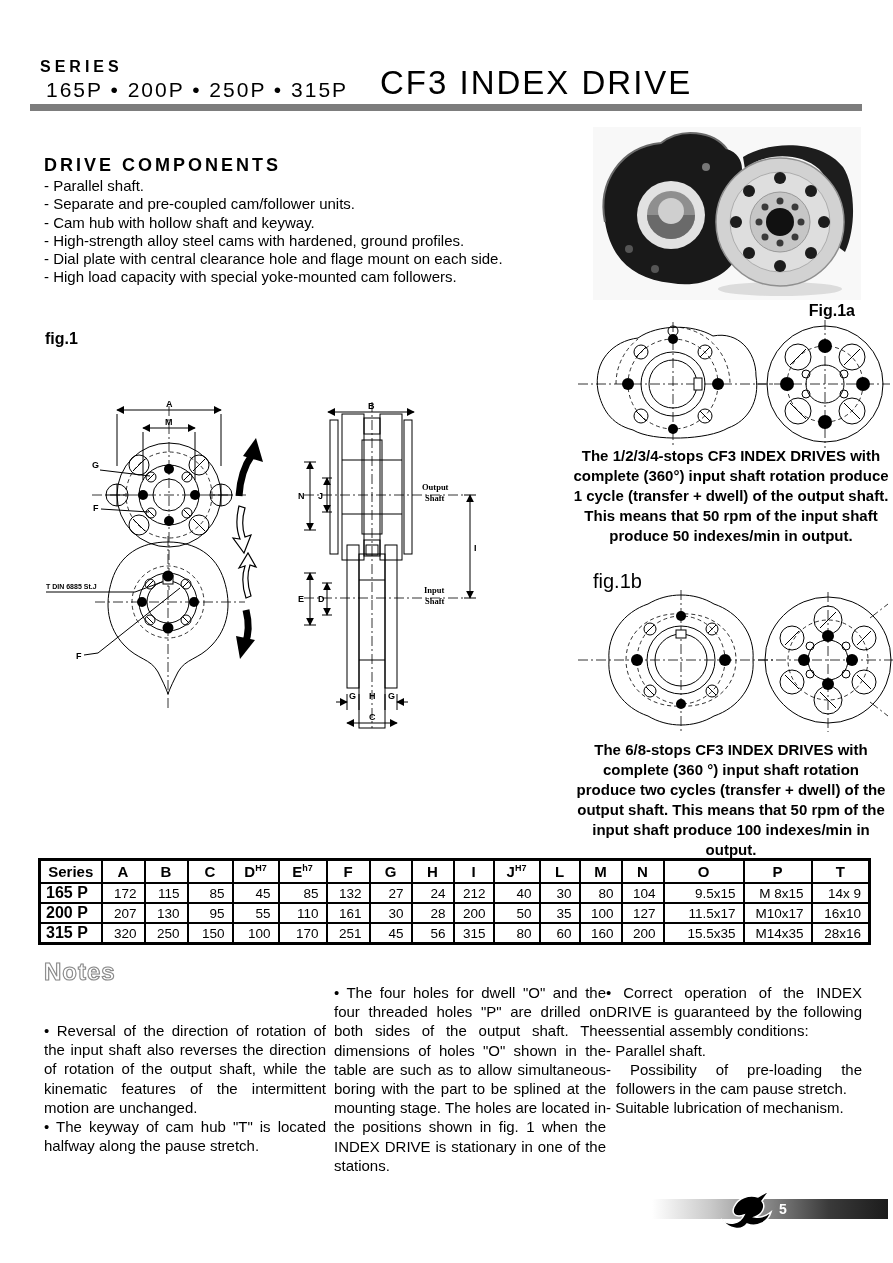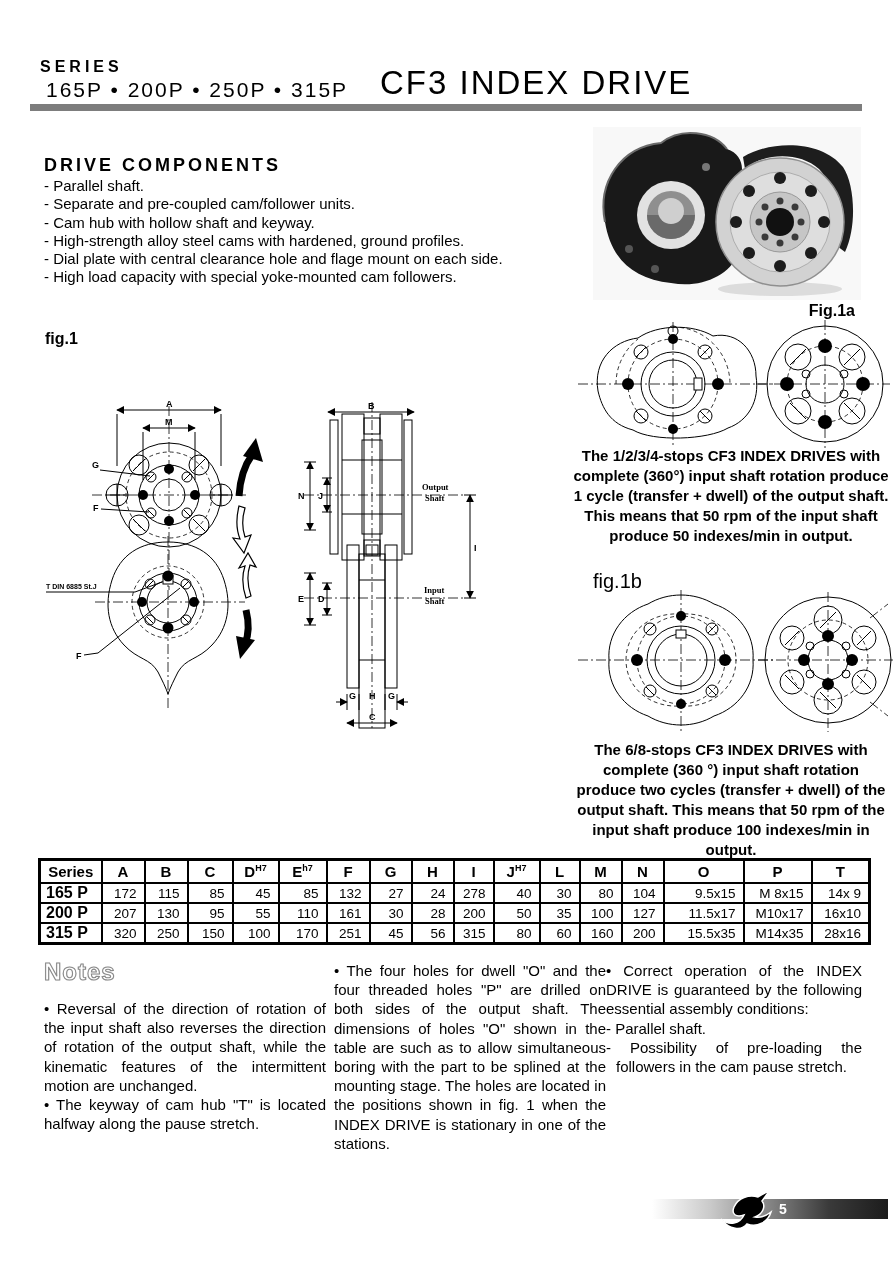--- a/index.html
+++ b/index.html
@@ -32,21 +32,21 @@
   #dim-table{border-collapse:collapse;table-layout:fixed;width:822px;border:3px solid #000;}
   #dim-table th,#dim-table td{border:2px solid #000;white-space:nowrap;overflow:hidden;height:18px;}
   #dim-table thead th{font-size:15px;font-weight:bold;text-align:center;height:21px;padding:0;}
   #dim-table thead sup{font-size:9px;}
   #dim-table td{font-size:13.5px;text-align:right;padding:0 7px 0 2px;}
   #dim-table td.series-cell{font-weight:bold;text-align:left;padding:0 2px 0 5px;font-size:16px;}
 
   
   .notes-heading{left:44px;top:958px;font-size:24px;font-weight:bold;letter-spacing:1px;
                  color:#fff;-webkit-text-stroke:1.1px #8a8a8a;text-shadow:0 0 1px #999;}
-  .note-col{font-size:15px;line-height:19.2px;text-align:justify;}
+  .note-col{font-size:15px;line-height:19.2px;text-align:justify;margin-top:22px;}
   .note-col p{margin:0;}
   .col1{left:44px;top:999px;width:282px;}
   .col2{left:334px;top:961px;width:272px;}
   .col3{left:606px;top:961px;width:256px;}
   .col3 p.dash{padding-left:10px;text-indent:-10px;}
 
   
   .footer-bar{left:652px;top:1199px;width:236px;height:20px;
       background:linear-gradient(to right,#ffffff,#c9c9c9 25%,#8a8a8a 48%,#3a3a3a 75%,#1c1c1c 100%);}
   .footer-logo{left:713px;top:1185px;}
@@ -449,21 +449,21 @@
           <tr>
             <td class="series-cell">165 P</td>
             <td>172</td>
             <td>115</td>
             <td>85</td>
             <td>45</td>
             <td>85</td>
             <td>132</td>
             <td>27</td>
             <td>24</td>
-            <td>278</td>
+            <td>212</td>
             <td>40</td>
             <td>30</td>
             <td>80</td>
             <td>104</td>
             <td>9.5x15</td>
             <td>M 8x15</td>
             <td>14x 9</td>
           </tr>
           <tr>
             <td class="series-cell">200 P</td>
@@ -512,20 +512,21 @@
       <p>• Reversal of the direction of rotation of the input shaft also reverses the direction of rotation of the output shaft, while the kinematic features of the intermittent motion are unchanged.</p>
       <p>• The keyway of cam hub "T" is located halfway along the pause stretch.</p>
     </div>
   <div class="abs note-col col2" id="note-col2">
       <p>• The four holes for dwell "O" and the four threaded holes "P" are drilled on both sides of the output shaft. The dimensions of holes "O" shown in the table are such as to allow simultaneous boring with the part to be splined at the mounting stage. The holes are located in the positions shown in fig. 1 when the INDEX DRIVE is stationary in one of the stations.</p>
     </div>
   <div class="abs note-col col3" id="note-col3">
       <p>• Correct operation of the INDEX DRIVE is guaranteed by the following essential assembly conditions:</p>
       <p class="dash">- Parallel shaft.</p>
       <p class="dash">- Possibility of pre-loading the followers in the cam pause stretch.</p>
+      <p class="dash">- Suitable lubrication of mechanism.</p>
     </div>
 
   <div class="abs footer-bar"></div>
   <div class="abs footer-logo">
     <svg width="62" height="48" viewBox="0 0 62 48">
       <path d="M 8 34 C 16 41 27 39 31 30 C 23 33 18 29 21 22 C 25 13 36 9 45 12 L 57 5 L 49 16 C 53 21 50 29 42 32 C 48 33 53 31 58 27 C 55 37 44 43 34 39 C 29 46 16 45 8 34 Z" fill="#000" stroke="#fff" stroke-width="1.5"></path>
     </svg>
   </div>
   <div class="abs page-number">5</div>
 

